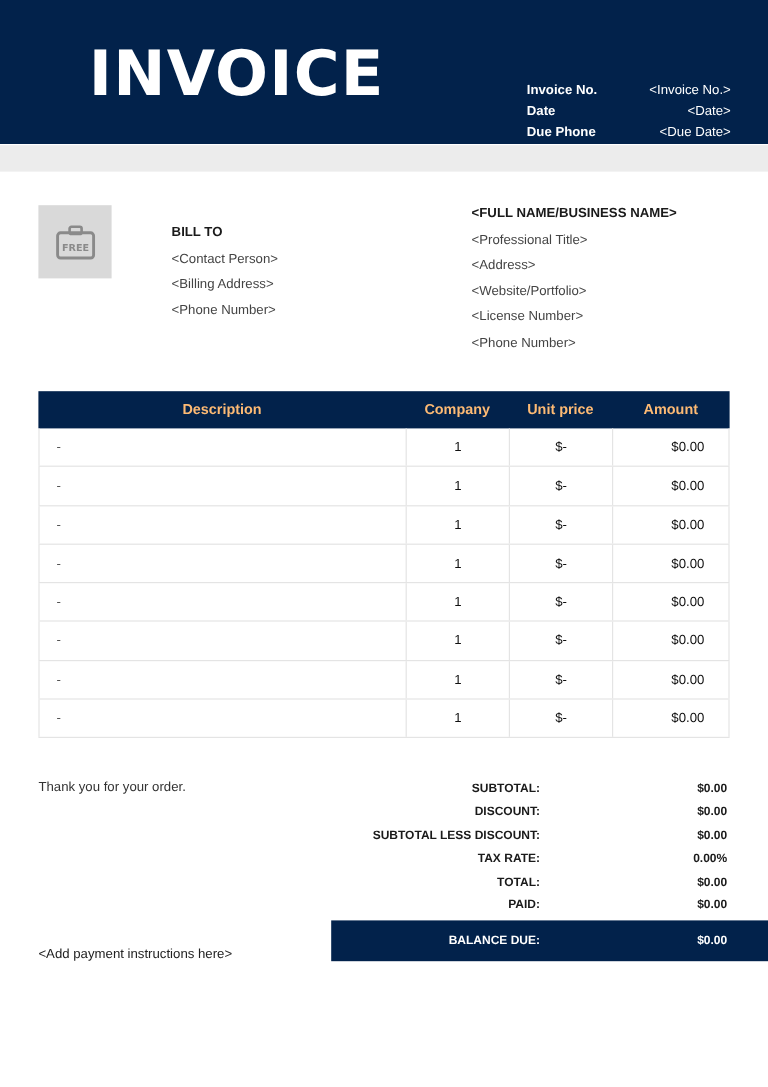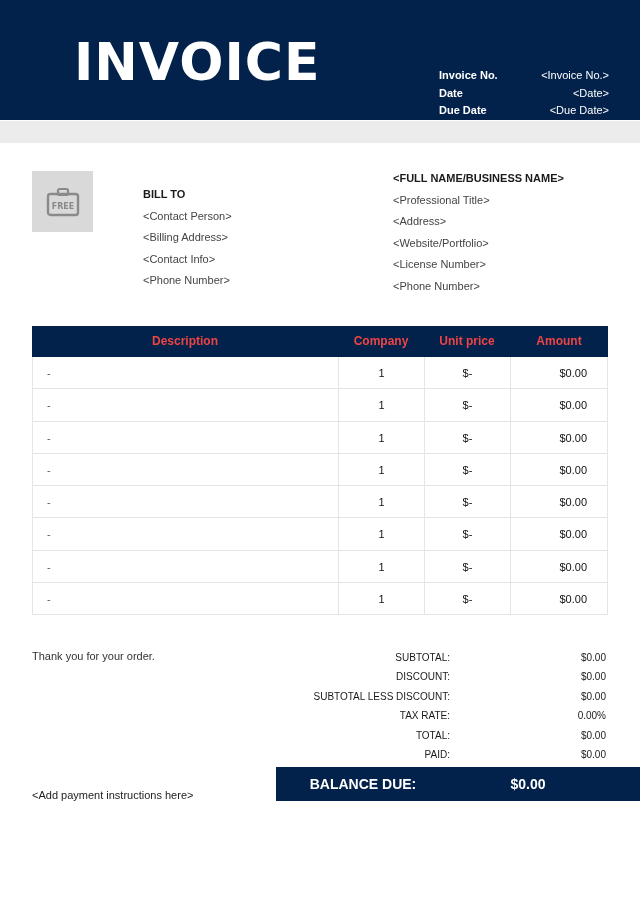--- a/index.html
+++ b/index.html
@@ -17,74 +17,73 @@
 
   .logo { position: absolute; left: 32px; top: 171px; width: 61px; height: 61px; background: #d9d9d9; display: flex; align-items: center; justify-content: center; }
 
   .billto { position: absolute; left: 143px; top: 171px; margin-top: 16px; }
   .from { position: absolute; left: 393px; top: 171px; }
   .info-title { font-size: 11px; font-weight: 700; color: #1a1a1a; height: 21.5px; line-height: 14px; }
   .info-line { font-size: 11px; color: #444; height: 21.5px; line-height: 14px; }
 
   .table { position: absolute; left: 32px; top: 326px; width: 576px; border-collapse: collapse; }
   .thead { display: flex; background: #02224b; height: 31px; }
-  .th { color: #ef4444; font-size: 12px; font-weight: 700; line-height: 31px; text-align: center; }
+  .th { color: #fdba74; font-size: 12px; font-weight: 700; line-height: 31px; text-align: center; }
   .c1 { width: 306px; } .c2 { width: 86px; } .c3 { width: 86px; } .c4 { width: 98px; }
   .tr { display: flex; height: 32.3px; border-bottom: 1px solid #e4e4e4; }
   .td { font-size: 11px; line-height: 32px; color: #111; border-left: 1px solid #e4e4e4; }
   .td.c1 { padding-left: 14px; color: #555; }
   .td.c2, .td.c3 { text-align: center; }
   .td.c4 { text-align: right; padding-right: 20px; border-right: 1px solid #e4e4e4; }
 
   .thanks { position: absolute; left: 32px; top: 650px; font-size: 11px; color: #333; }
   .payment { position: absolute; left: 32px; top: 789px; font-size: 11px; color: #222; }
 
   .totals { position: absolute; left: 276px; top: 650px; width: 364px; }
-  .tot-row { display: flex; height: 19.4px; line-height: 16px; font-size: 10px; font-weight: 400; color: #1a1a1a; }
+  .tot-row { display: flex; height: 19.4px; line-height: 16px; font-size: 10px; font-weight: 700; color: #1a1a1a; }
   .tot-label { width: 174px; text-align: right; }
   .tot-value { width: 156px; text-align: right; }
   .balance { position: absolute; left: 276px; top: 767px; width: 364px; height: 34px; background: #02224b; display: flex; align-items: center; }
-  .balance .tot-label, .balance .tot-value { color: #fff; font-size: 14px; font-weight: 700; text-align: center; }
+  .balance .tot-label, .balance .tot-value { color: #fff; font-size: 10px; font-weight: 700; }
 </style>
 </head>
 <body>
 
 <div class="header">
   <div class="title">INVOICE</div>
   <div class="meta">
     <div class="meta-row">
       <span class="meta-label">Invoice No.</span>
       <span class="meta-value">&lt;Invoice No.&gt;</span>
     </div>
     <div class="meta-row">
       <span class="meta-label">Date</span>
       <span class="meta-value">&lt;Date&gt;</span>
     </div>
     <div class="meta-row">
-      <span class="meta-label">Due Date</span>
+      <span class="meta-label">Due Phone</span>
       <span class="meta-value">&lt;Due Date&gt;</span>
     </div>
   </div>
 </div>
 
 <div class="band"></div>
 
 <div class="logo">
   <svg width="34" height="30" viewBox="0 0 34 30">
     <rect x="12" y="2" width="10" height="6" rx="1.5" fill="none" stroke="#8a8a8a" stroke-width="2.2"></rect>
     <rect x="2" y="7" width="30" height="21" rx="2.5" fill="none" stroke="#8a8a8a" stroke-width="2.4"></rect>
     <text x="17" y="22" text-anchor="middle" font-family="DejaVu Sans, sans-serif" font-size="8" font-weight="700" fill="#8a8a8a">FREE</text>
   </svg>
 </div>
 
 <div class="billto">
   <div class="info-title">BILL TO</div>
   <div class="info-line">&lt;Contact Person&gt;</div>
   <div class="info-line">&lt;Billing Address&gt;</div>
-  <div class="info-line">&lt;Contact Info&gt;</div>
   <div class="info-line">&lt;Phone Number&gt;</div>
 </div>
 
 <div class="from">
   <div class="info-title">&lt;FULL NAME/BUSINESS NAME&gt;</div>
   <div class="info-line">&lt;Professional Title&gt;</div>
   <div class="info-line">&lt;Address&gt;</div>
   <div class="info-line">&lt;Website/Portfolio&gt;</div>
   <div class="info-line">&lt;License Number&gt;</div>
   <div class="info-line">&lt;Phone Number&gt;</div>

